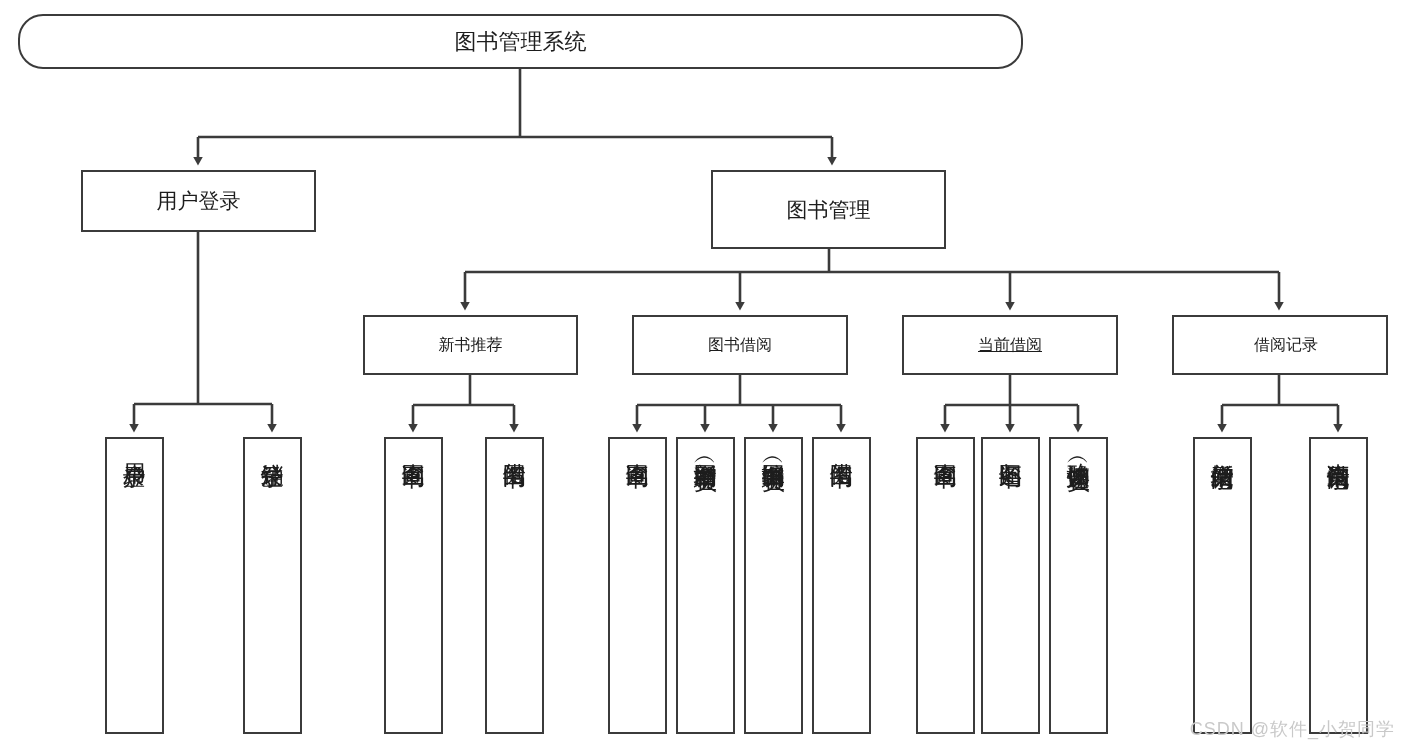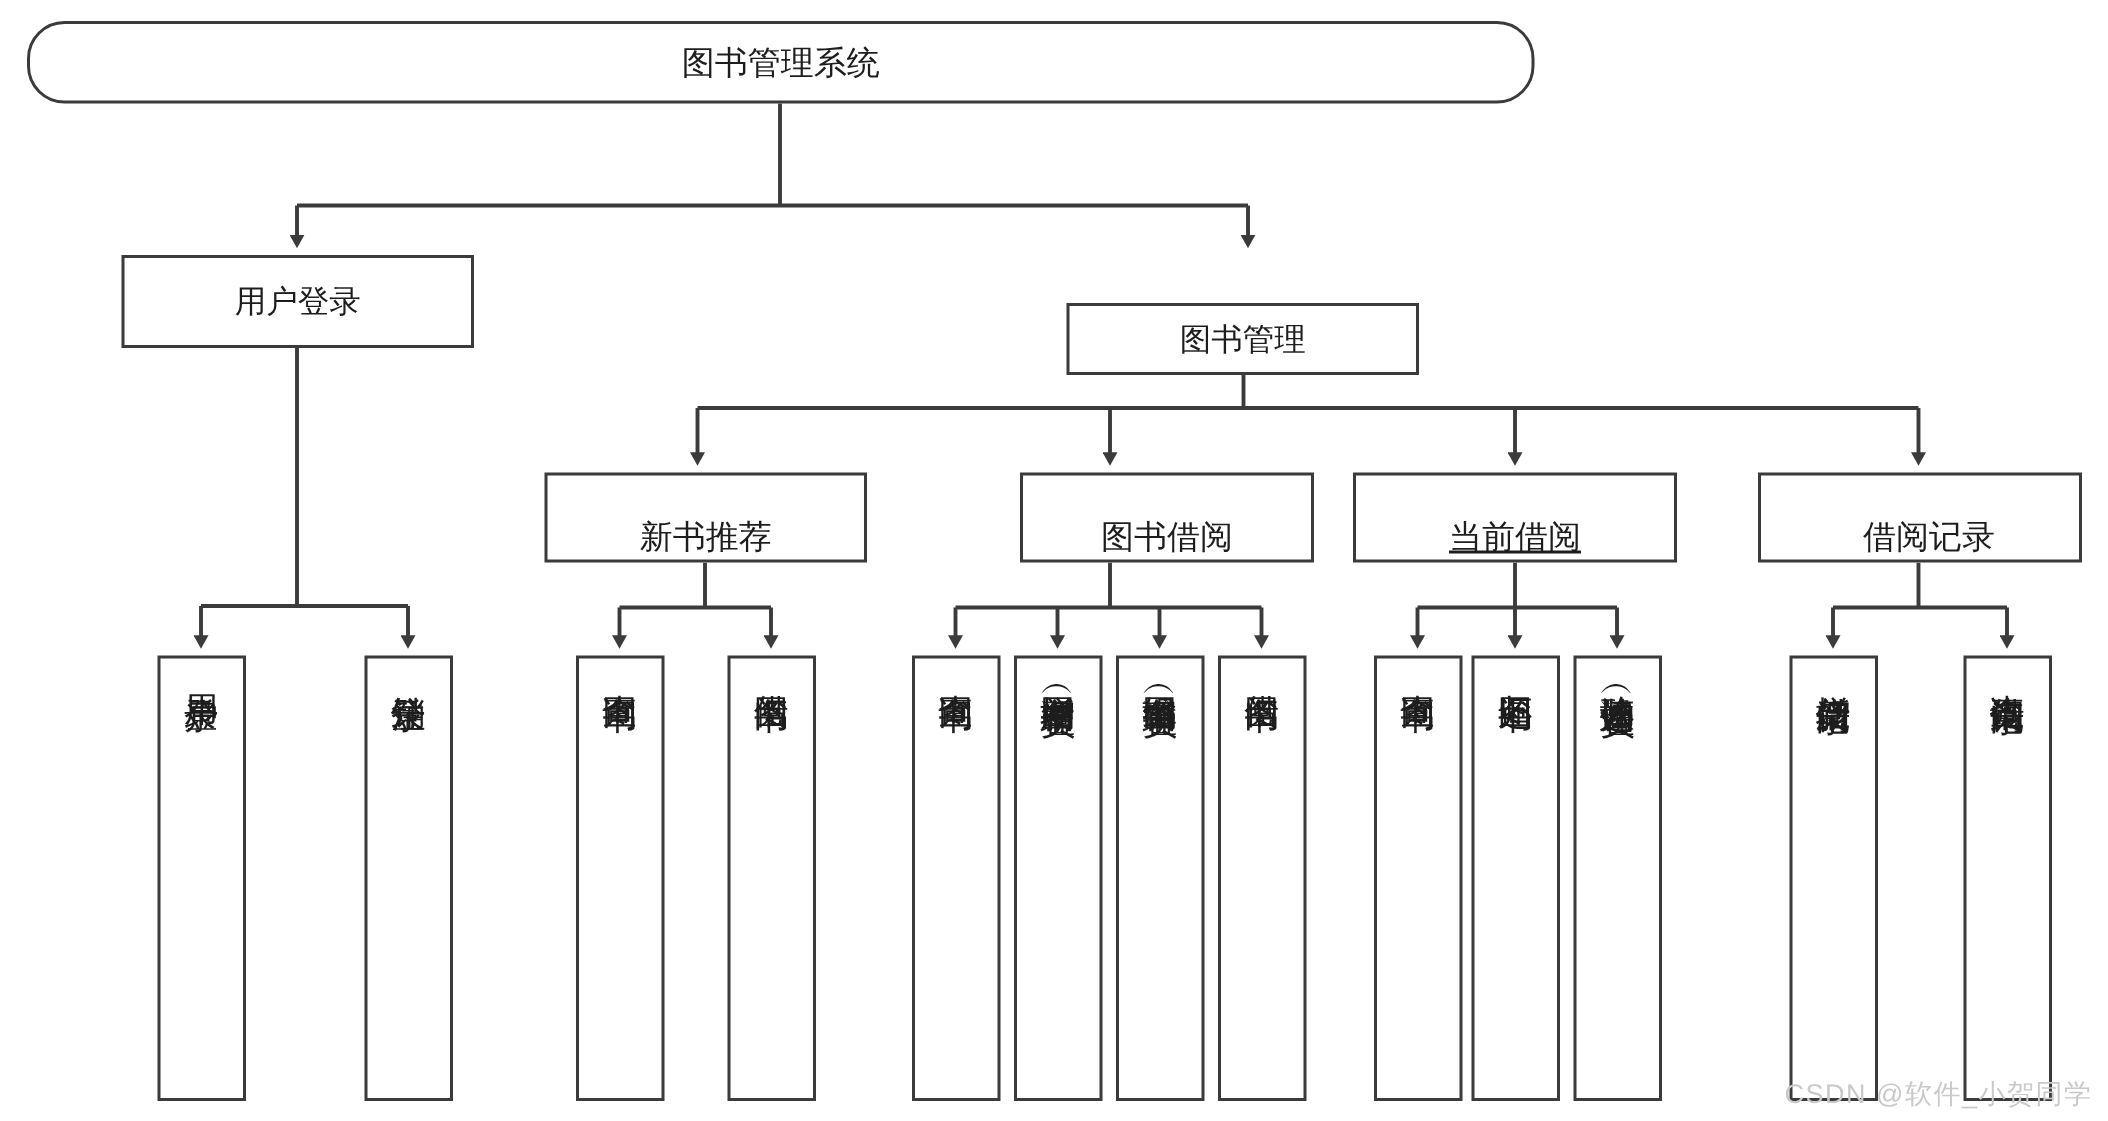--- a/index.html
+++ b/index.html
@@ -19,21 +19,21 @@
     box-sizing:border-box;
     background:#ffffff;
     border:2.5px solid #3b3b3b;
     display:flex;
     align-items:center;
     justify-content:center;
     color:#1d1d1d;
   }
   .node.root{font-size:22px;border-radius:25px;}
   .node.l2{font-size:21px;}
-  .node.l3{font-size:22px;align-items:flex-end;}
+  .node.l3{font-size:16px;}
 
   
   .node.leaf{
     align-items:flex-start;
     justify-content:center;
     padding-top:6px;
     font-size:23px;
     line-height:1.06;
     letter-spacing:1px;
   }
@@ -110,28 +110,28 @@
     </g>
   </svg>
 
   <div class="node root" style="left:18px;top:14px;width:1005px;height:55px;">
     <span>图书管理系统</span>
   </div>
 
   <div class="node l2" style="left:81px;top:170px;width:235px;height:62px;">
     <span>用户登录</span>
   </div>
-  <div class="node l2" style="left:711px;top:170px;width:235px;height:48px;margin-top:32px;">
+  <div class="node l2" style="left:711px;top:170px;width:235px;height:79px;">
     <span>图书管理</span>
   </div>
 
   <div class="node l3" style="left:363px;top:315px;width:215px;height:60px;">
     <span>新书推荐</span>
   </div>
-  <div class="node l3" style="left:632px;top:315px;width:196px;height:60px;margin-left:48px;">
+  <div class="node l3" style="left:632px;top:315px;width:216px;height:60px;">
     <span>图书借阅</span>
   </div>
   <div class="node l3" style="left:902px;top:315px;width:216px;height:60px;text-decoration:underline;">
     <span>当前借阅</span>
   </div>
   <div class="node l3" style="left:1172px;top:315px;width:216px;height:60px;padding-left:12px;">
     <span>借阅记录</span>
   </div>
 
   <div class="node leaf" style="left:105px;top:437px;width:59px;height:297px;">

